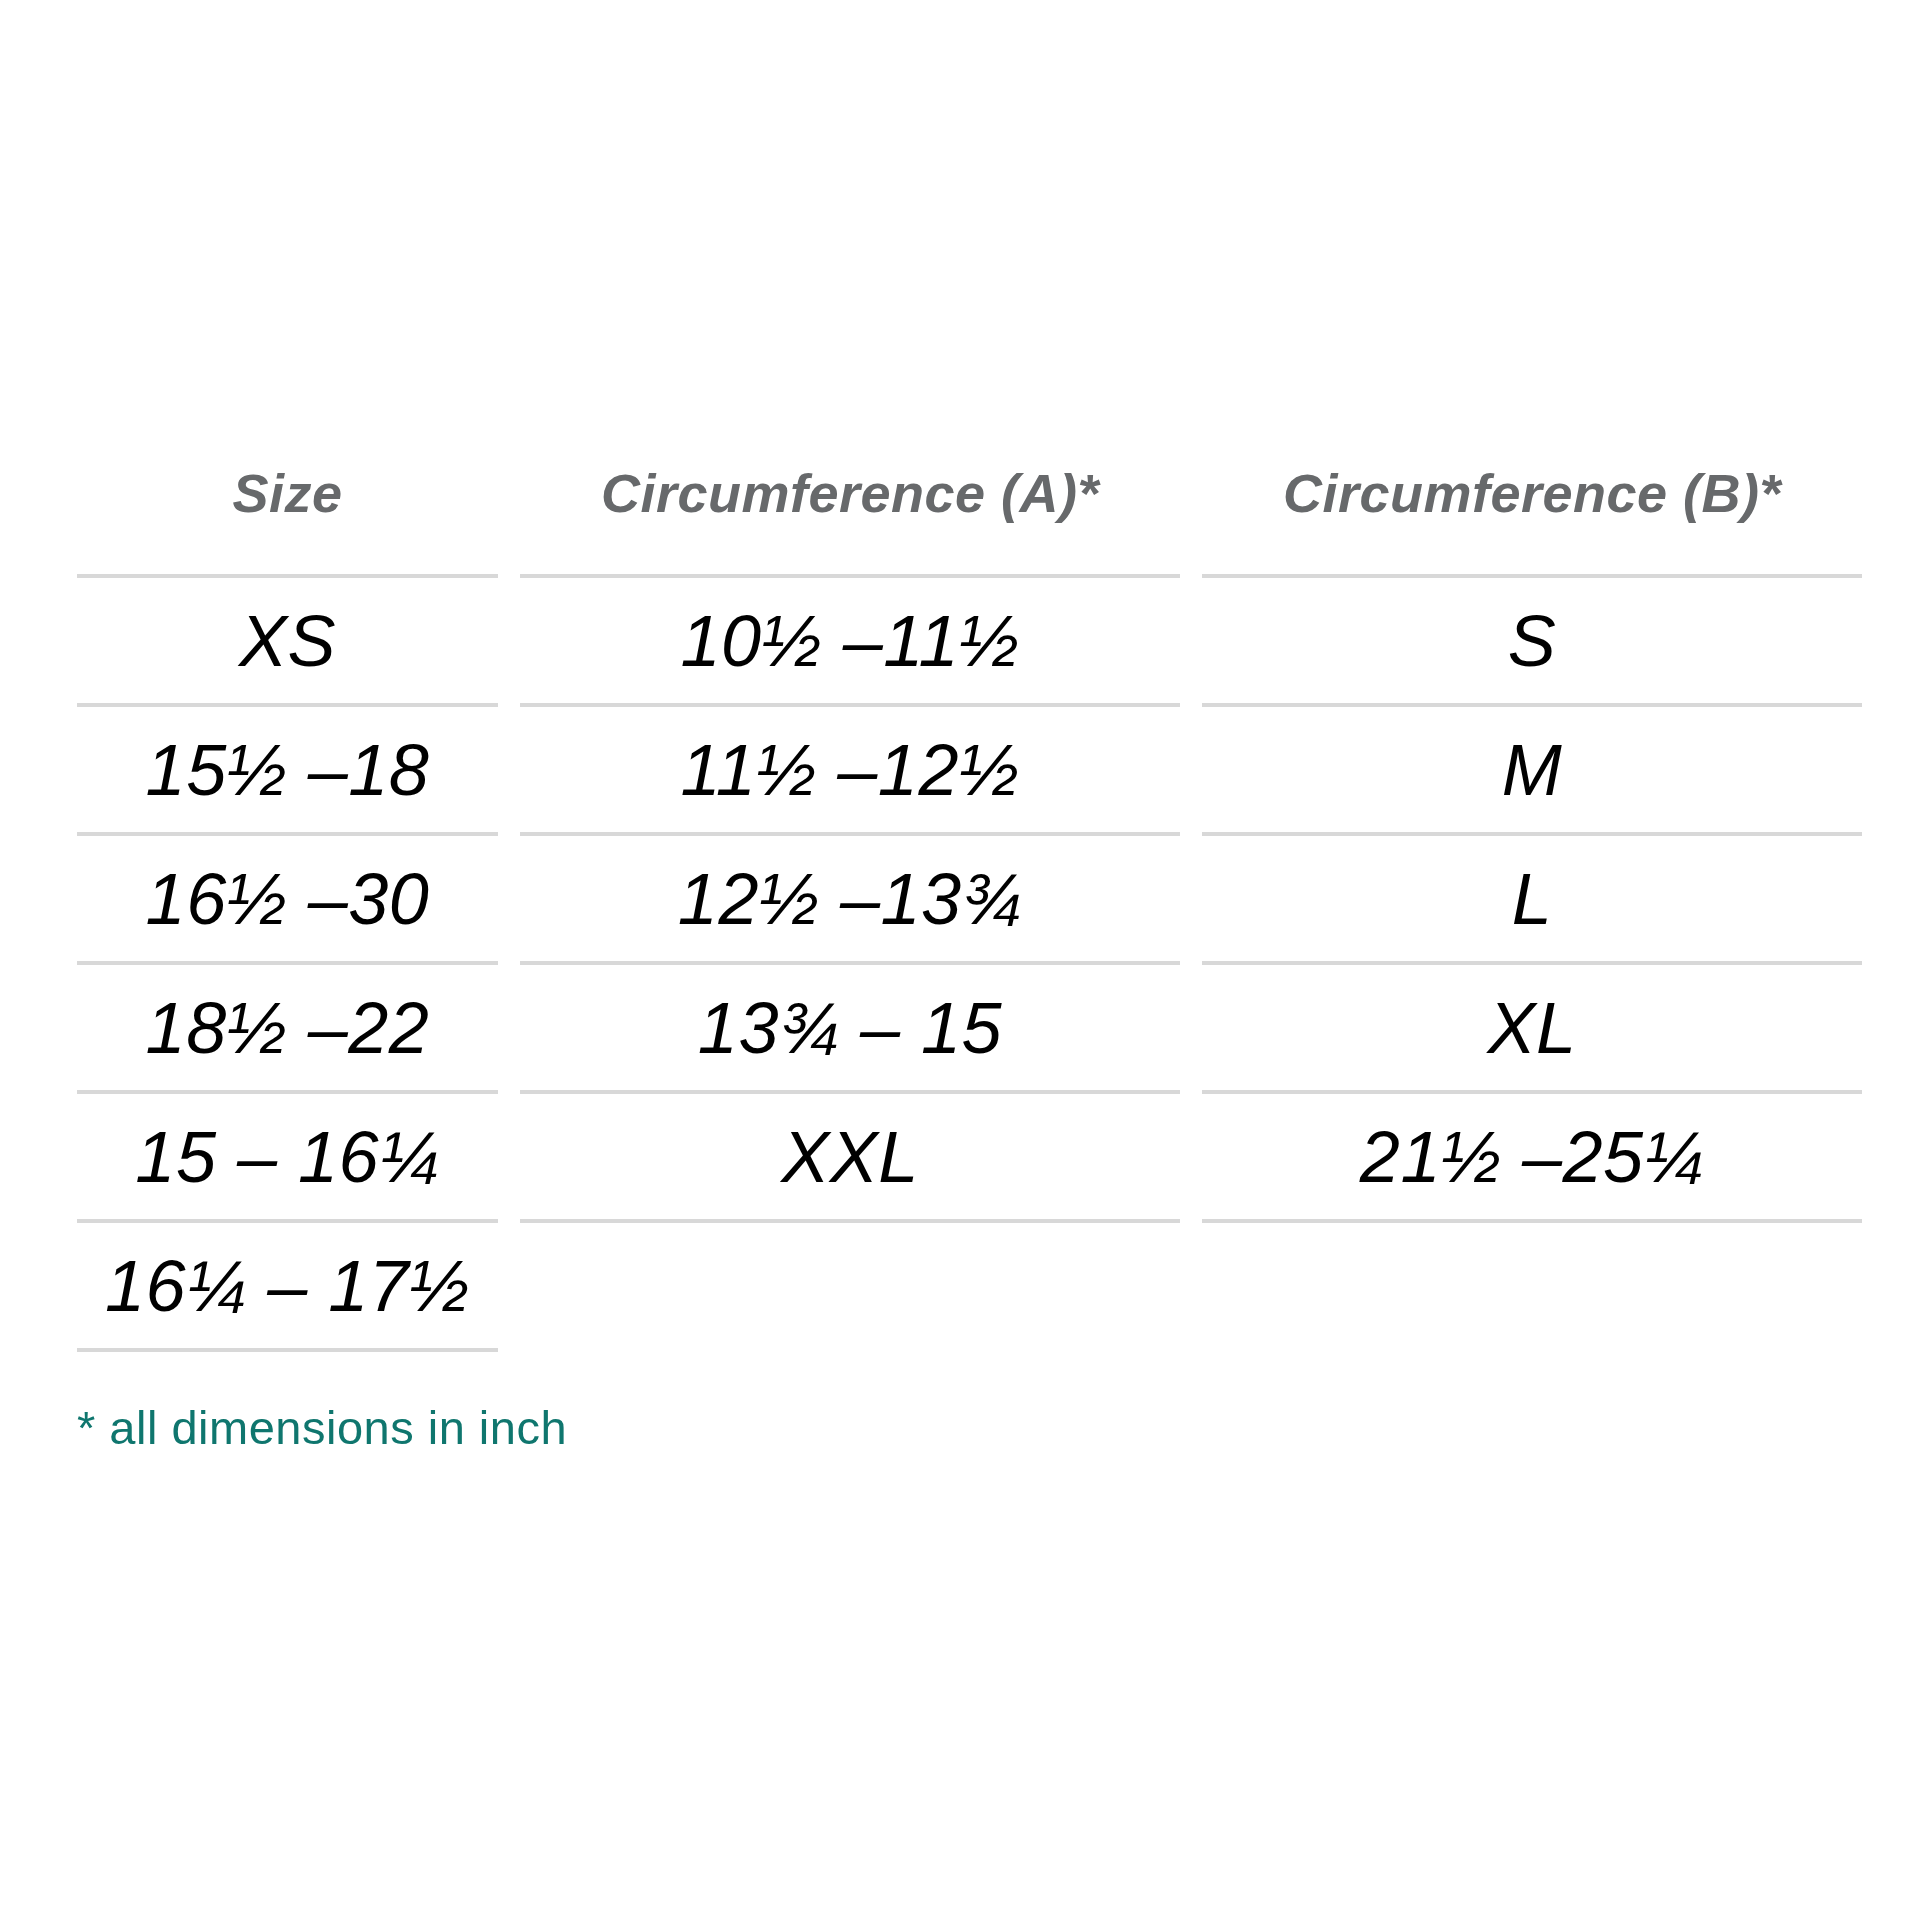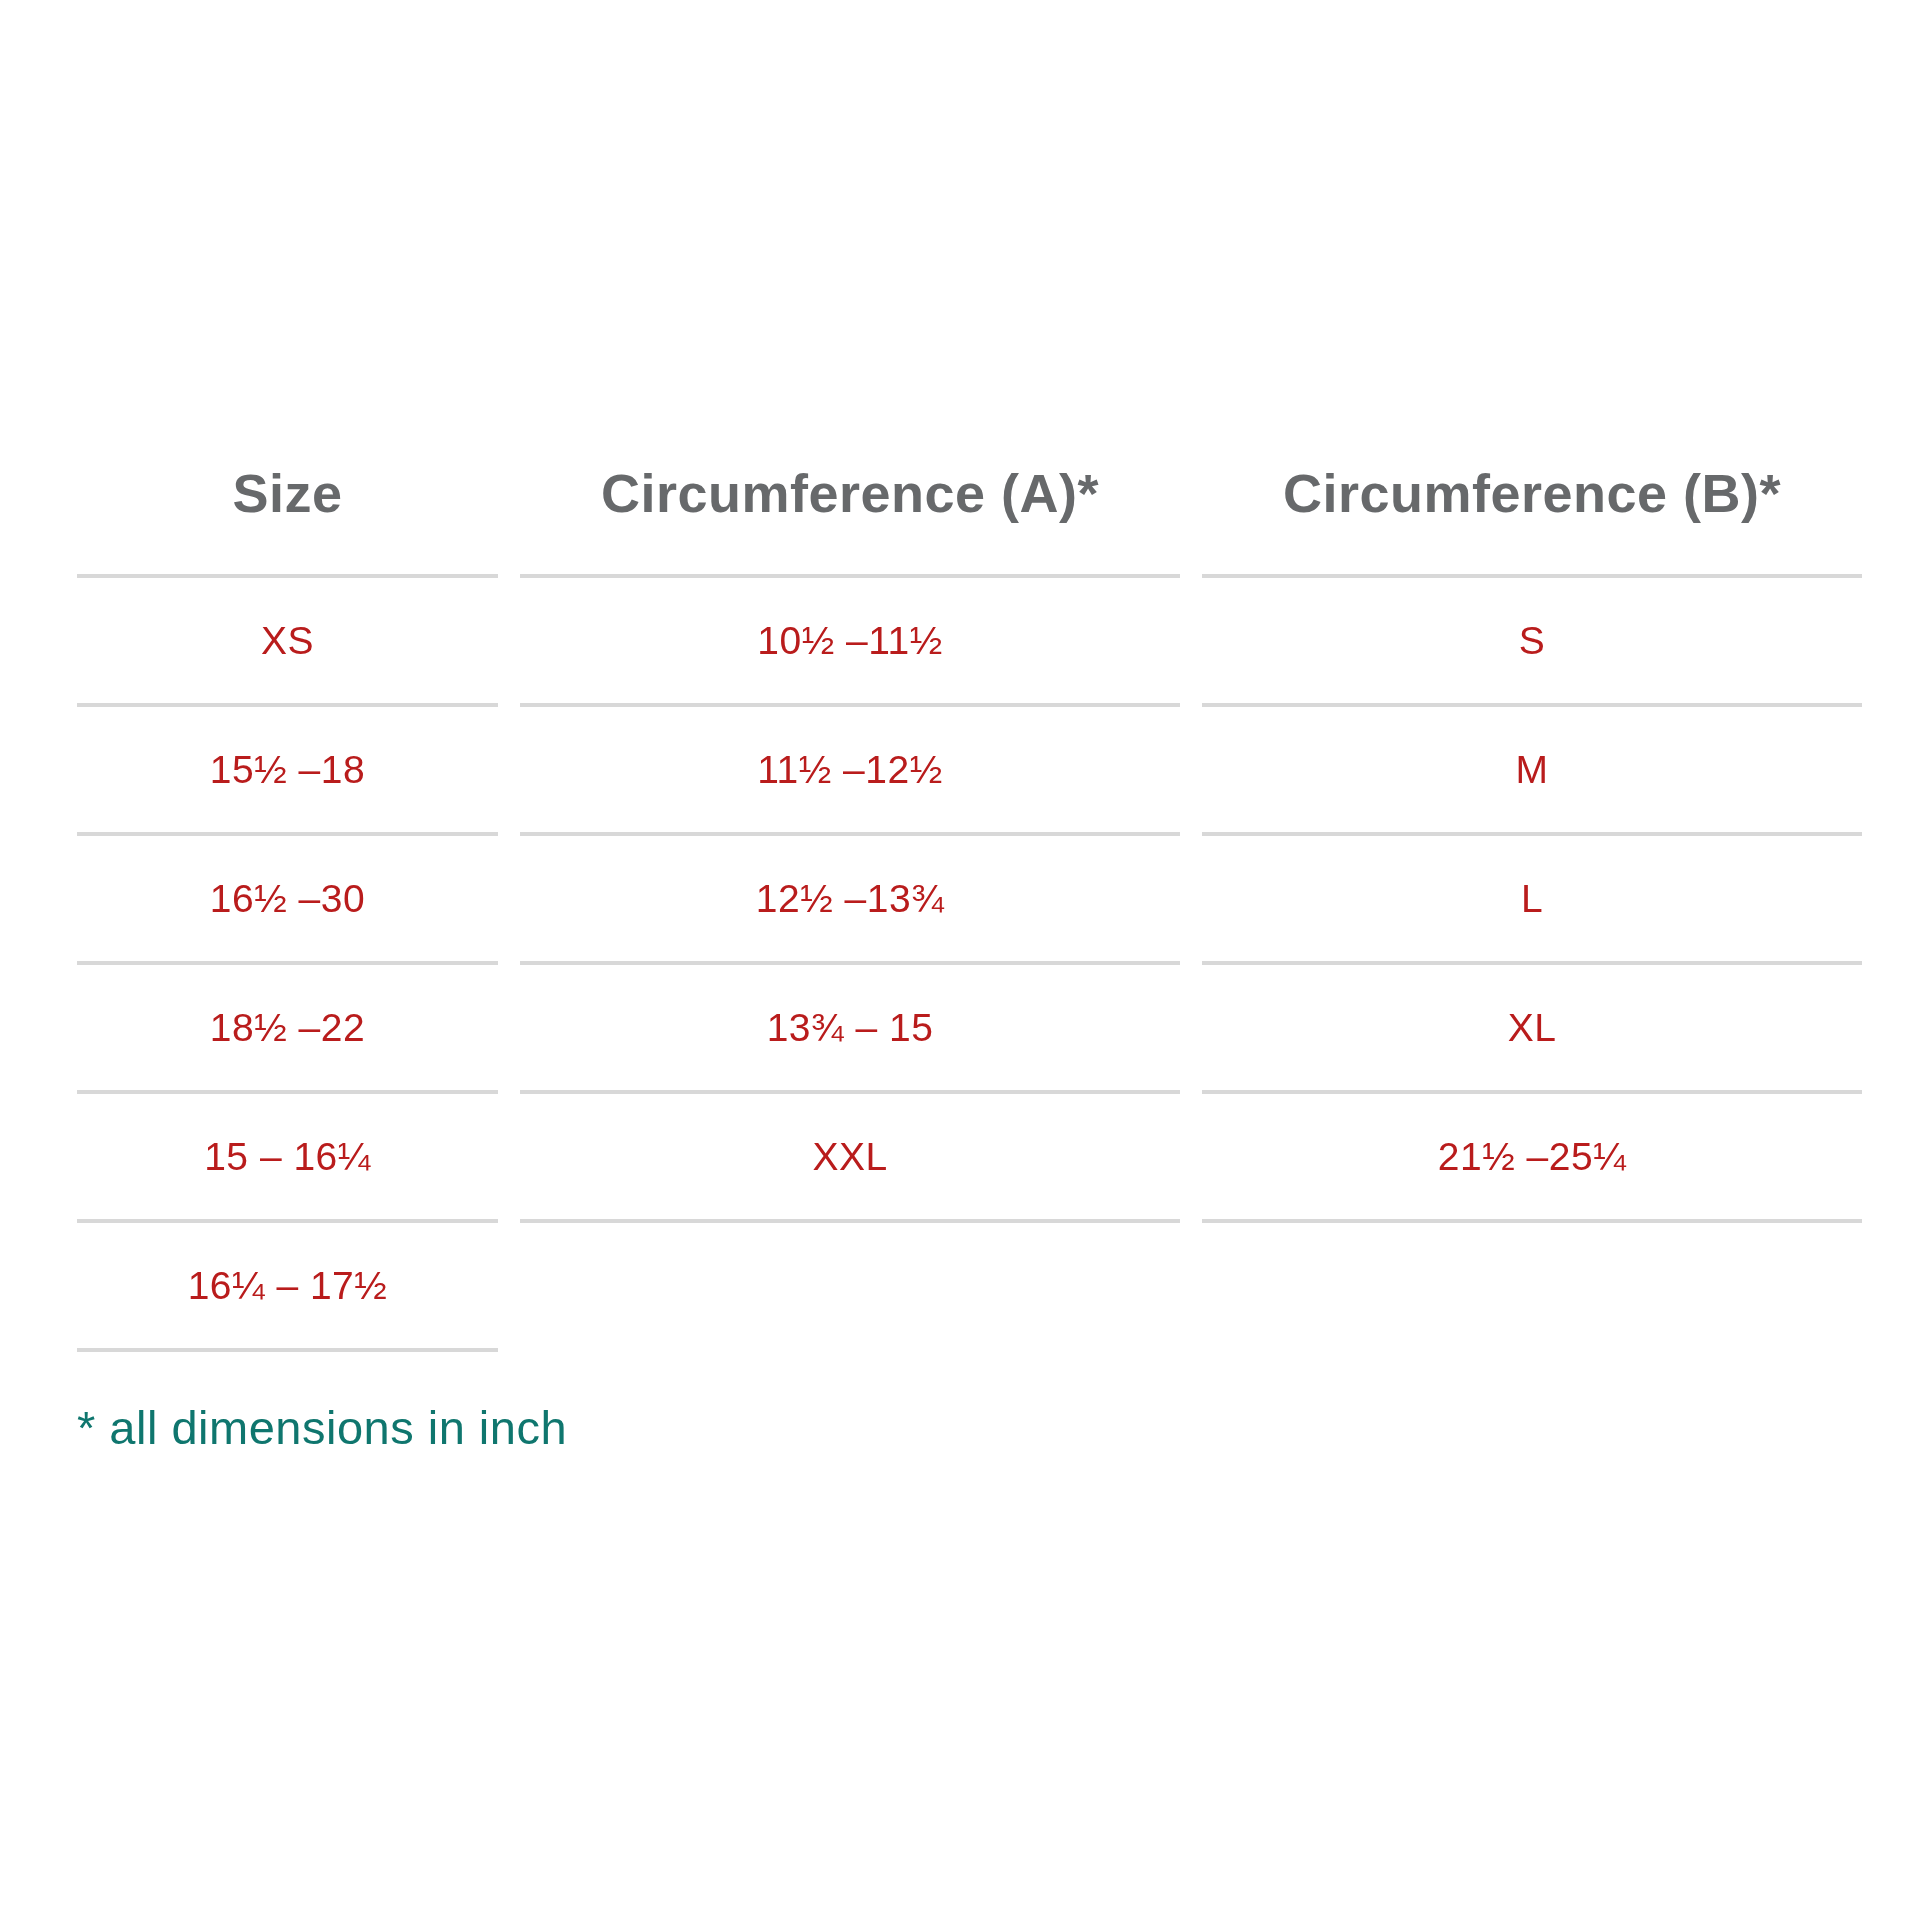--- a/index.html
+++ b/index.html
@@ -17,28 +17,29 @@
   }
   .size-table {
     position: absolute;
     left: 77px;
     top: 434px;
     width: 1785px;
     display: grid;
     grid-template-columns: 421px 660px 660px;
     column-gap: 22px;
     grid-template-rows: 144px repeat(6, 129px);
+    font-style: italic;
   }
   .cell {
     display: flex;
     align-items: center;
     justify-content: center;
     border-bottom: 4px solid #d8d8d8;
-    font-size: 39px;
-    color: #b91c1c;
+    font-size: 72px;
+    color: #000000;
     letter-spacing: 0.5px;
     white-space: nowrap;
   }
   .cell.head {
     font-weight: bold;
     font-size: 54px;
     color: #67696b;
     padding-bottom: 22px;
   }
   .footnote {

